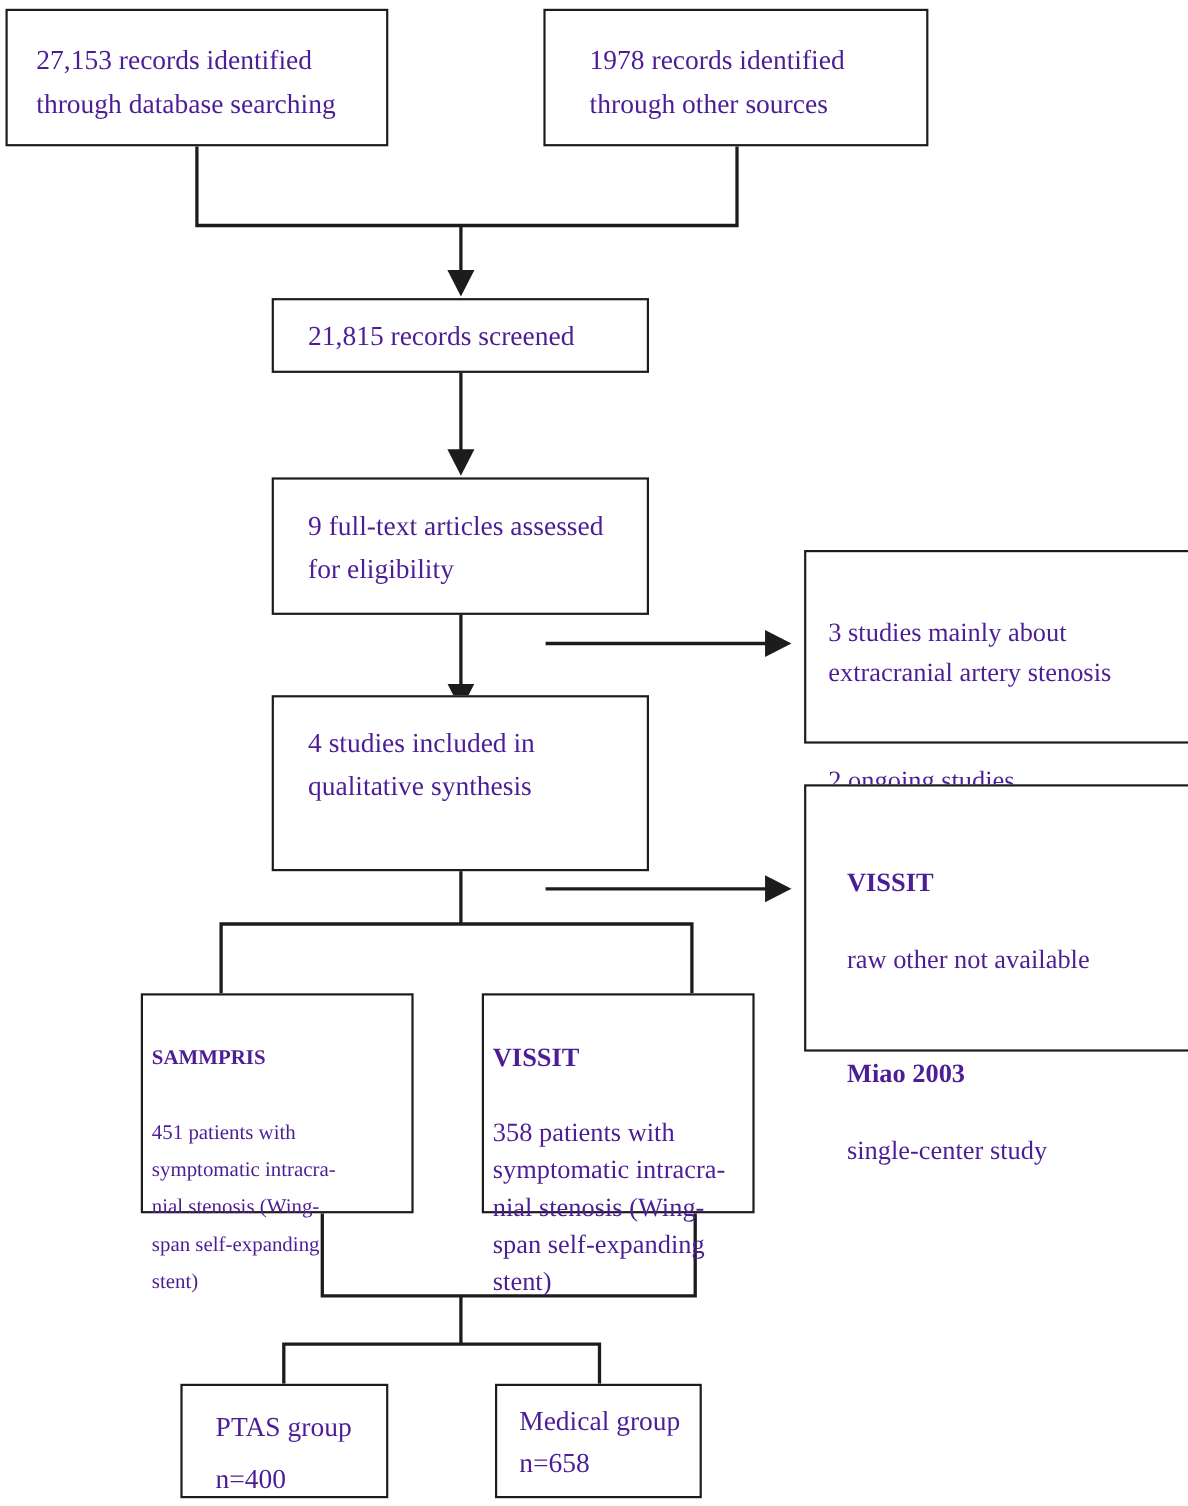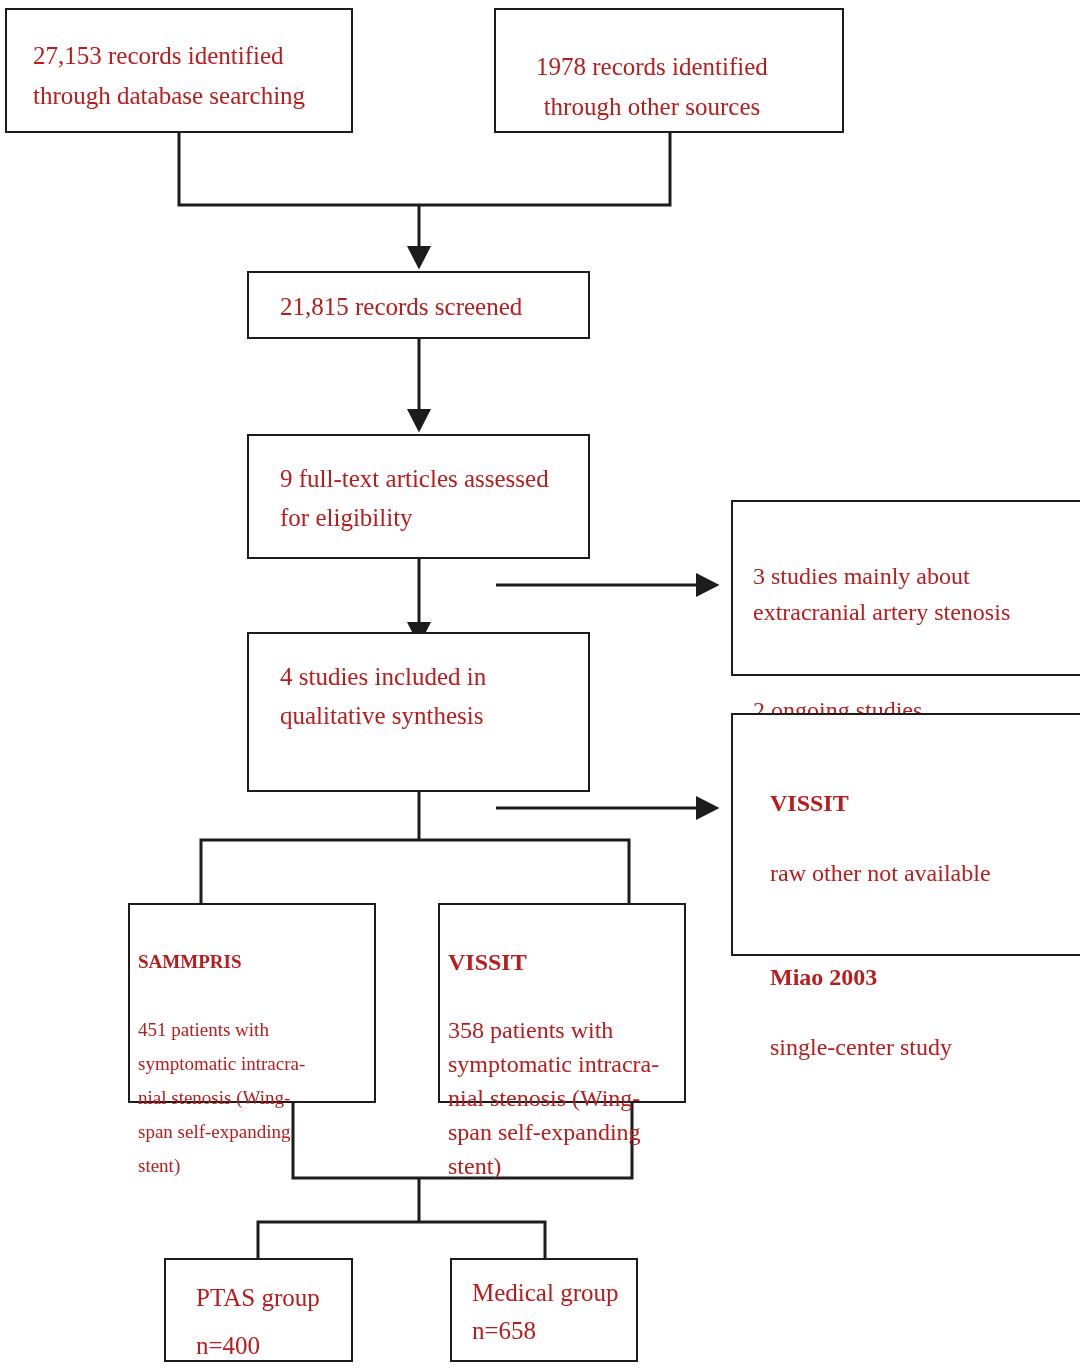--- a/index.html
+++ b/index.html
@@ -6,21 +6,21 @@
     margin: 0;
     padding: 0;
     background: #ffffff;
   }
   #diagram {
     position: relative;
     width: 1080px;
     height: 1369px;
     background: #ffffff;
     font-family: "Liberation Serif", "DejaVu Serif", serif;
-    color: #b91c1c;
+    color: #4c1d95;
     overflow: hidden;
   }
   #connectors {
     position: absolute;
     left: 0;
     top: 0;
     width: 1080px;
     height: 1369px;
   }
   .node {
@@ -37,21 +37,21 @@
   }
   .bold-head {
     font-weight: bold;
   }
 
   
   #box-db       { left: 5px;   top: 8px;    width: 348px; height: 125px; }
   #box-db .node-text   { left: 26px; top: 26px; font-size: 25px; line-height: 40px; }
 
   #box-other    { left: 494px; top: 8px;    width: 350px; height: 125px; }
-  #box-other .node-text{ left: 40px; top: 37px; font-size: 25px; line-height: 40px; text-align: center; }
+  #box-other .node-text{ left: 40px; top: 26px; font-size: 25px; line-height: 40px; }
 
   
   #box-screened { left: 247px; top: 271px;  width: 343px; height: 68px; }
   #box-screened .node-text { left: 31px; top: 16px; font-size: 25px; line-height: 36px; }
 
   
   #box-fulltext { left: 247px; top: 434px;  width: 343px; height: 125px; }
   #box-fulltext .node-text { left: 31px; top: 23px; font-size: 25px; line-height: 39px; }
 
   

